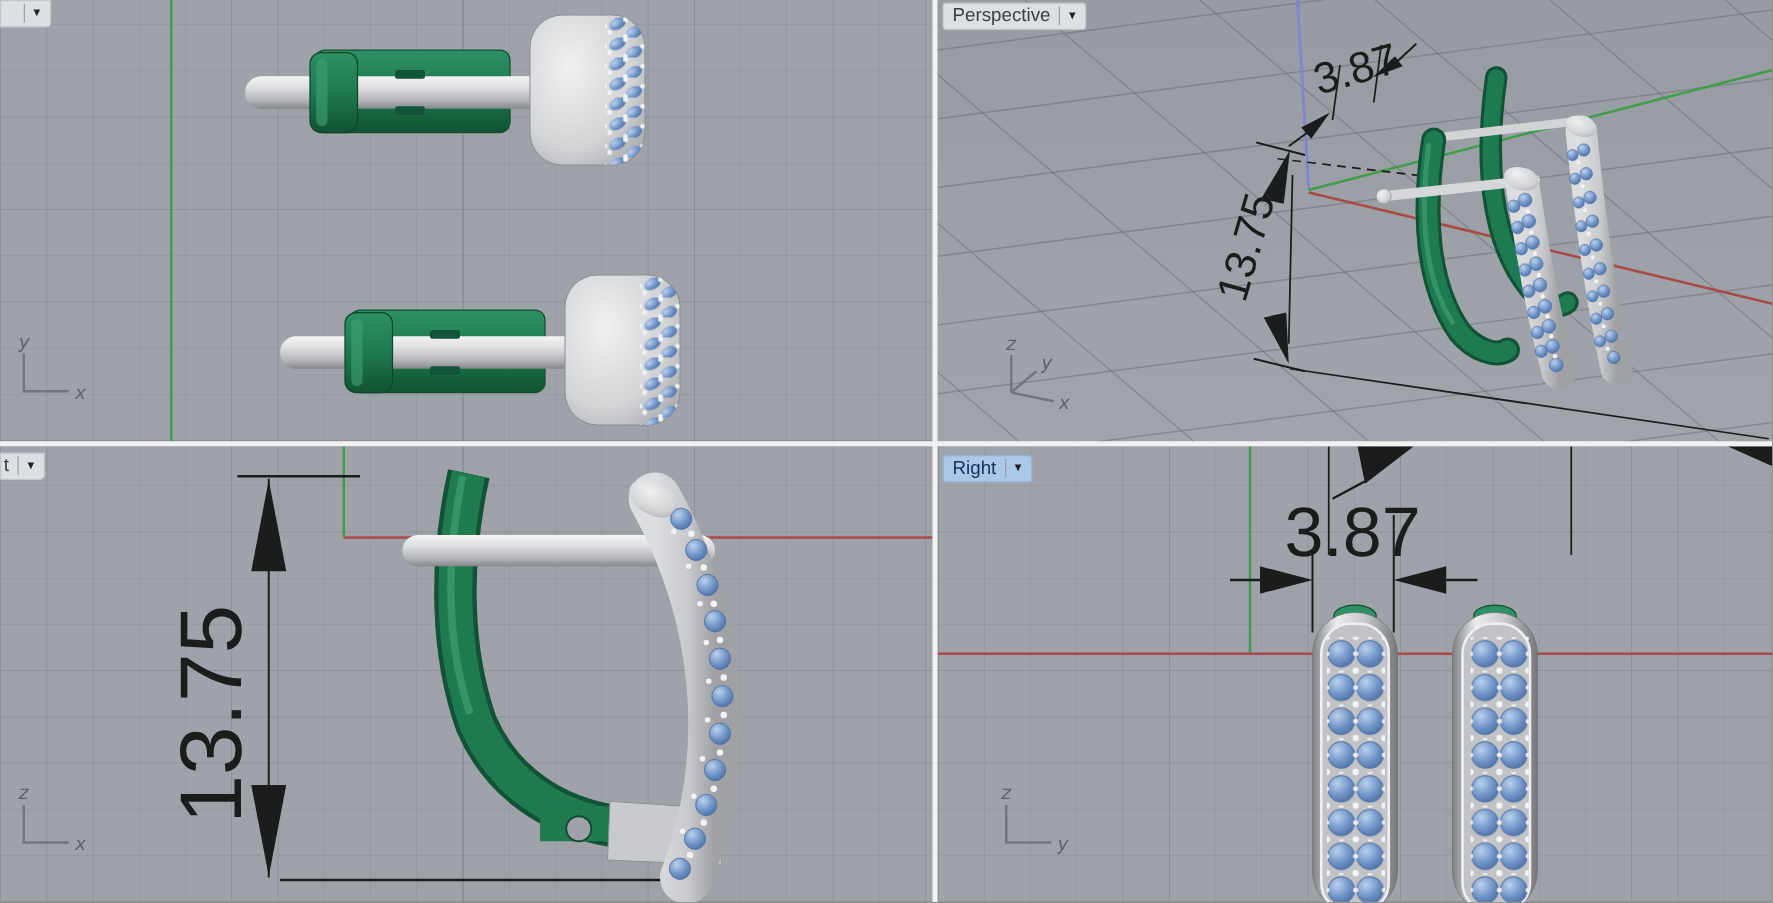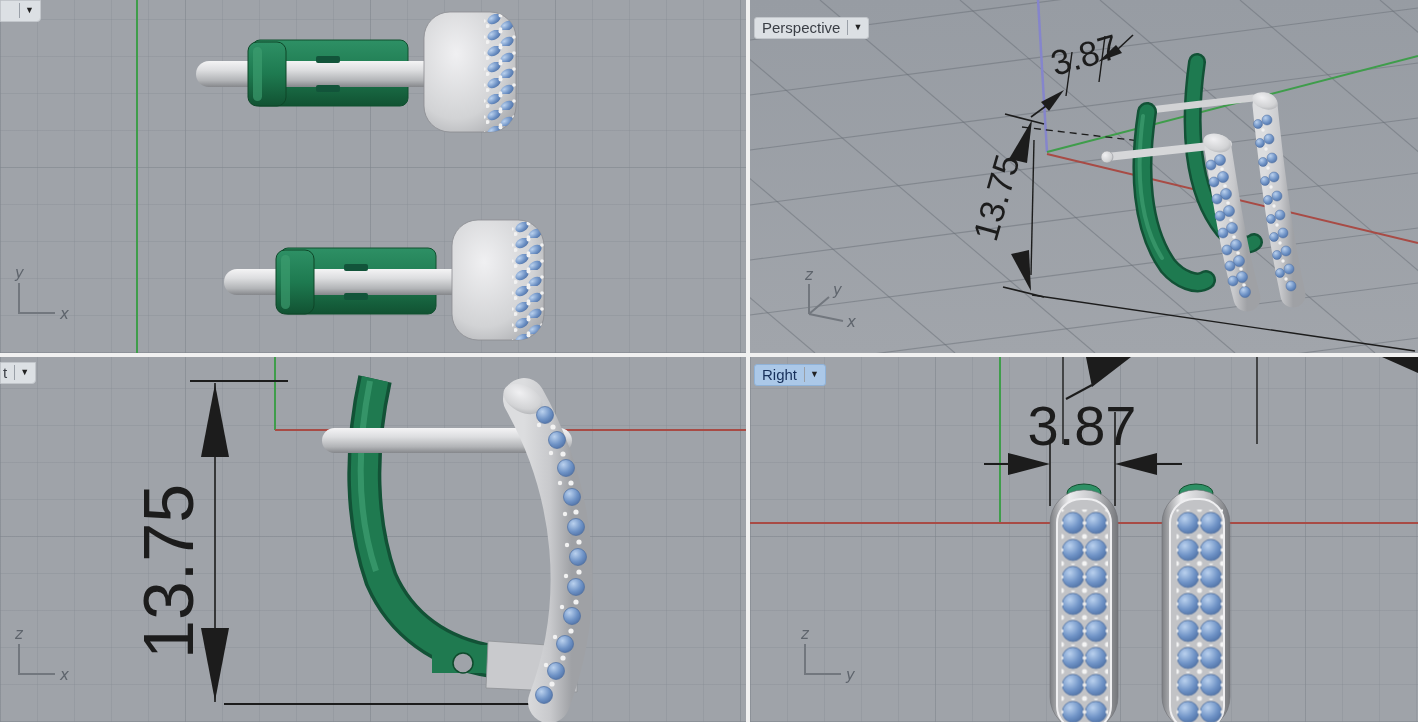--- a/index.html
+++ b/index.html
@@ -237,21 +237,21 @@
             <circle cx="475" cy="186" r="1.8"></circle>
             <circle cx="478" cy="203" r="1.8"></circle>
           <circle cx="481" cy="220" r="1.8"></circle>
             <circle cx="484" cy="237" r="1.8"></circle>
             <circle cx="488" cy="253" r="1.8"></circle>
           <circle cx="491" cy="269" r="1.8"></circle>
             <circle cx="494" cy="285" r="1.8"></circle>
         </g>
       </g>
     </svg>
-    <div class="vp-label" style="left:4px;top:17px">
+    <div class="vp-label" style="left:4px;top:2px">
       <span>Perspective</span>
       <span class="sep"></span>
       <span class="arrow">▼</span>
     </div>
     <svg class="axis-icon" style="left:42px;top:268px" width="66" height="64">
       <path d="M17,46 V16 M17,46 L37,29 M17,46 L51,53"></path>
       <text x="13" y="12">z</text>
       <text x="41" y="27">y</text>
       <text x="55" y="59">x</text>
     </svg>

